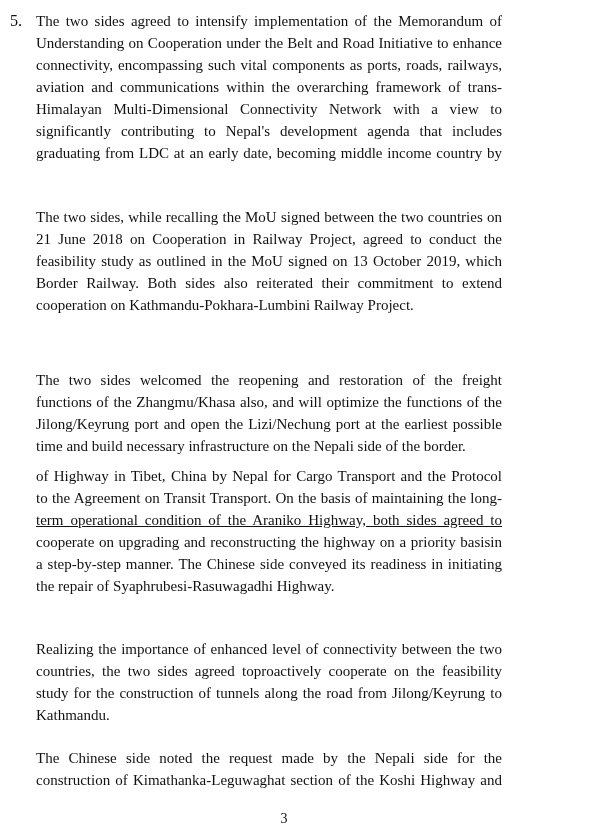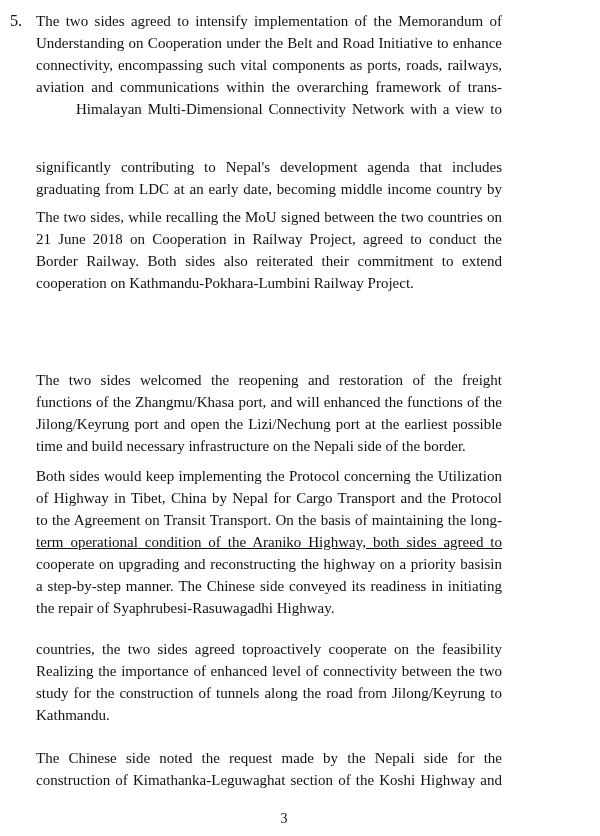--- a/index.html
+++ b/index.html
@@ -17,52 +17,52 @@
 <body>
 
 <div class="page">
   <div class="num">5.</div>
 
   <div class="para" style="top:10px">
     <span class="line" style="white-space: normal; text-align-last: justify;">The two sides agreed to intensify implementation of the Memorandum of</span>
     <span class="line" style="white-space: normal; text-align-last: justify;">Understanding on Cooperation under the Belt and Road Initiative to enhance</span>
     <span class="line" style="white-space: normal; text-align-last: justify;">connectivity, encompassing such vital components as ports, roads, railways,</span>
     <span class="line" style="white-space: normal; text-align-last: justify;">aviation and communications within the overarching framework of trans-</span>
-    <span class="line" style="white-space: normal; text-align-last: justify; margin-left: 40px;">Himalayan Multi-Dimensional Connectivity Network with a view to</span>
-    <span class="line" style="white-space: normal; text-align-last: justify; margin-top: 36px;">significantly contributing to Nepal's development agenda that includes</span>
+    <span class="line" style="white-space: normal; text-align-last: justify;">Himalayan Multi-Dimensional Connectivity Network with a view to</span>
+    <span class="line" style="white-space: normal; text-align-last: justify;">significantly contributing to Nepal's development agenda that includes</span>
     <span class="line" style="white-space: normal; text-align-last: justify;">graduating from LDC at an early date, becoming middle income country by</span>
   </div>
 
   <div class="para" style="top:206px">
     <span class="line" style="white-space: normal; text-align-last: justify;">The two sides, while recalling the MoU signed between the two countries on</span>
     <span class="line" style="white-space: normal; text-align-last: justify;">21 June 2018 on Cooperation in Railway Project, agreed to conduct the</span>
+    <span class="line" style="white-space: normal; text-align-last: justify;">feasibility study as outlined in the MoU signed on 13 October 2019, which</span>
     <span class="line" style="white-space: normal; text-align-last: justify;">Border Railway. Both sides also reiterated their commitment to extend</span>
     <span class="line last">cooperation on Kathmandu-Pokhara-Lumbini Railway Project.</span>
   </div>
 
   <div class="para" style="top:369px">
     <span class="line" style="white-space: normal; text-align-last: justify;">The two sides welcomed the reopening and restoration of the freight</span>
-    <span class="line" style="white-space: normal; text-align-last: justify;">functions of the Zhangmu/Khasa port, and will enhanced the functions of the</span>
+    <span class="line" style="white-space: normal; text-align-last: justify;">functions of the Zhangmu/Khasa also, and will optimize the functions of the</span>
     <span class="line" style="white-space: normal; text-align-last: justify;">Jilong/Keyrung port and open the Lizi/Nechung port at the earliest possible</span>
     <span class="line last">time and build necessary infrastructure on the Nepali side of the border.</span>
   </div>
 
   <div class="para" style="top:465px">
-    <span class="line" style="white-space: normal; text-align-last: justify;">Both sides would keep implementing the Protocol concerning the Utilization</span>
     <span class="line" style="white-space: normal; text-align-last: justify;">of Highway in Tibet, China by Nepal for Cargo Transport and the Protocol</span>
     <span class="line" style="white-space: normal; text-align-last: justify;">to the Agreement on Transit Transport. On the basis of maintaining the long-</span>
     <span class="line" style="white-space: normal; text-align-last: justify; text-decoration: underline;">term operational condition of the Araniko Highway, both sides agreed to</span>
     <span class="line" style="white-space: normal; text-align-last: justify;">cooperate on upgrading and reconstructing the highway on a priority basisin</span>
     <span class="line" style="white-space: normal; text-align-last: justify;">a step-by-step manner. The Chinese side conveyed its readiness in initiating</span>
     <span class="line last">the repair of Syaphrubesi-Rasuwagadhi Highway.</span>
   </div>
 
   <div class="para" style="top:638px">
+    <span class="line" style="white-space: normal; text-align-last: justify;">Realizing the importance of enhanced level of connectivity between the two</span>
     <span class="line" style="white-space: normal; text-align-last: justify;">countries, the two sides agreed toproactively cooperate on the feasibility</span>
-    <span class="line" style="white-space: normal; text-align-last: justify;">Realizing the importance of enhanced level of connectivity between the two</span>
     <span class="line" style="white-space: normal; text-align-last: justify;">study for the construction of tunnels along the road from Jilong/Keyrung to</span>
     <span class="line last">Kathmandu.</span>
   </div>
 
   <div class="para" style="top:747px">
     <span class="line" style="white-space: normal; text-align-last: justify;">The Chinese side noted the request made by the Nepali side for the</span>
     <span class="line" style="white-space: normal; text-align-last: justify;">construction of Kimathanka-Leguwaghat section of the Koshi Highway and</span>
   </div>
 
   <div class="pagenum">3</div>

